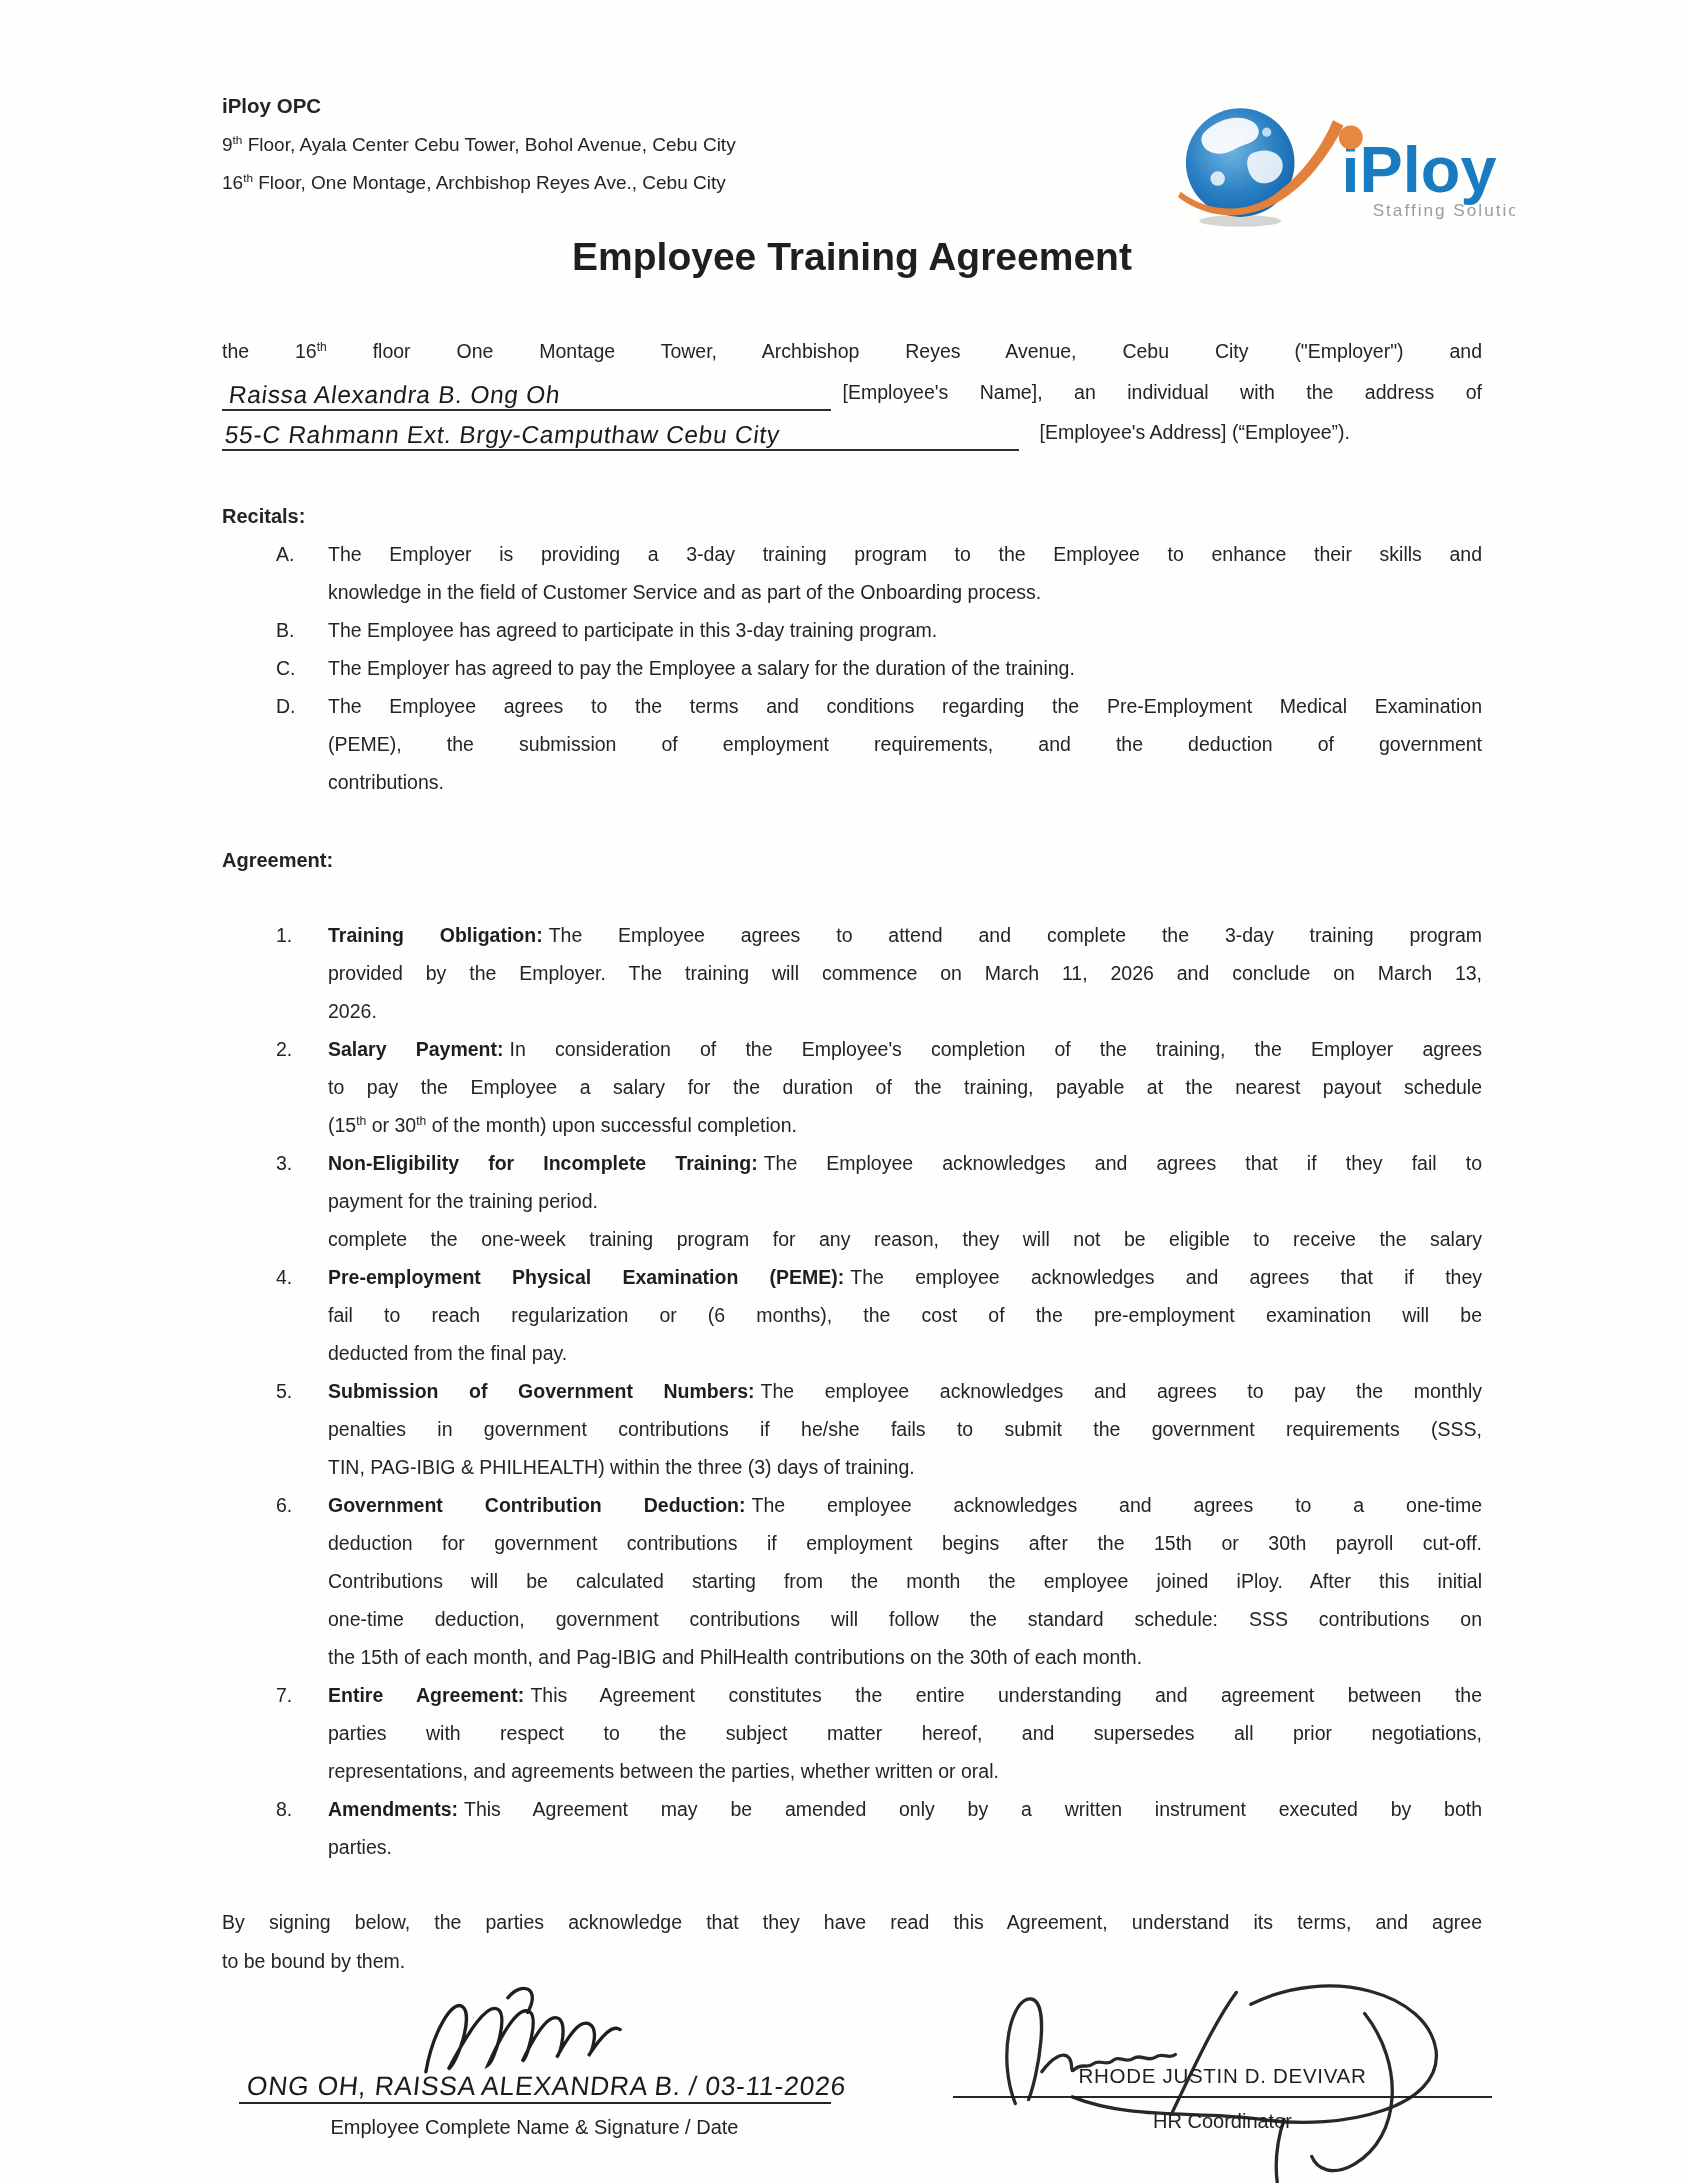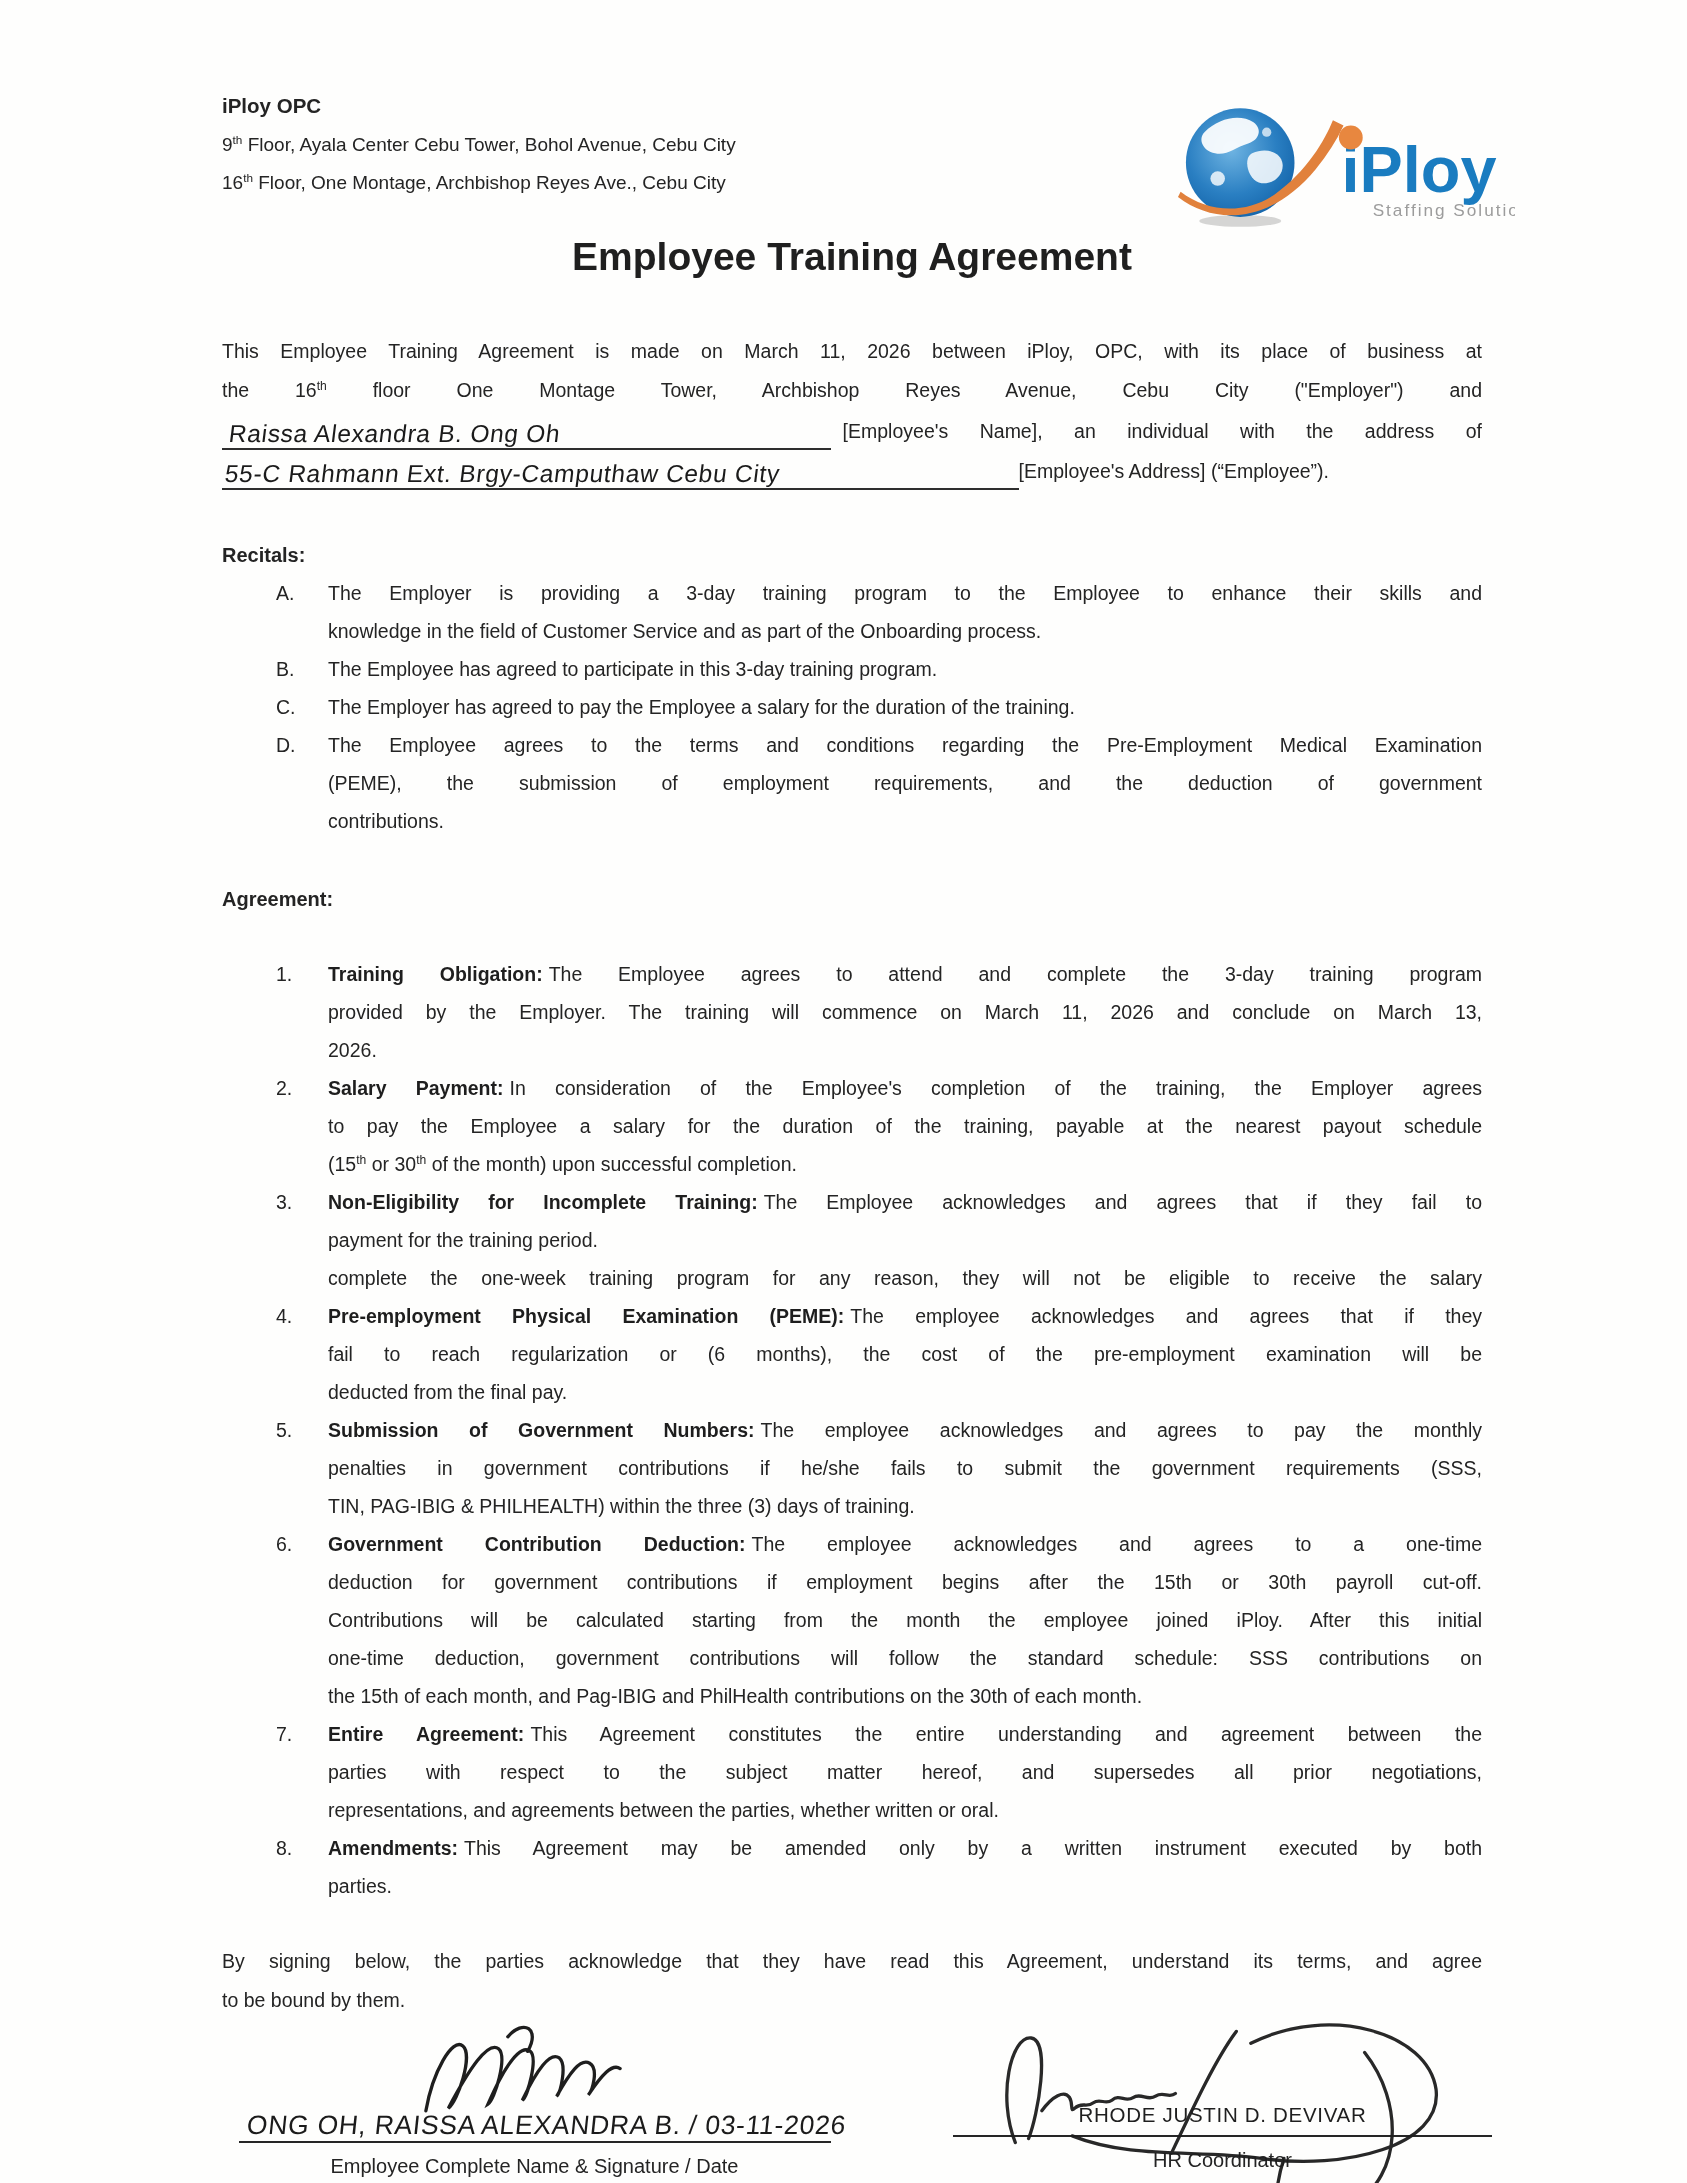--- a/index.html
+++ b/index.html
@@ -24,21 +24,21 @@
   
   .intro{margin-top:53px;font-size:19.5px;}
   .iline{line-height:39px;}
   .jl{text-align:justify;text-align-last:justify;}
   .hand{display:inline-block;transform:skewX(-7deg);font-size:24.5px;color:#1b1b1b;letter-spacing:0.7px;white-space:nowrap;}
   .hand-row{display:flex;align-items:flex-end;height:40px;}
   .uline{border-bottom:2.6px solid #2e2e2e;}
   .u-name{width:602px;padding-left:6.6px;}
   .u-addr{width:794px;padding-left:2.6px;}
   .tail-j{flex:1;margin-left:12px;line-height:37px;text-align:justify;text-align-last:justify;}
-  .tail{margin-left:0;line-height:37px;white-space:nowrap;}
+  .tail{margin-left:21px;line-height:37px;white-space:nowrap;}
 
   
   .sec-h{font-weight:bold;font-size:20px;line-height:38px;}
   .recitals-h{margin-top:46px;}
   .agree-h{margin-top:40px;margin-bottom:37px;}
   .list{font-size:19.5px;}
   .item{position:relative;margin-left:54px;padding-left:52px;}
   .marker{position:absolute;left:0;top:0;line-height:38px;}
   .ln{line-height:38px;}
   b.ttl{margin-right:6px;color:#1e1e1e;}
@@ -91,21 +91,20 @@
 
   <div class="content">
 
     <div class="company">iPloy OPC</div>
     <div class="addr"><span>9</span><sup>th</sup><span> Floor, Ayala Center Cebu Tower, Bohol Avenue, Cebu City</span></div>
     <div class="addr"><span>16</span><sup>th</sup><span> Floor, One Montage, Archbishop Reyes Ave., Cebu City</span></div>
 
     <div class="title">Employee Training Agreement</div>
 
     <div class="intro">
-      <div class="iline jl">This Employee Training Agreement is made on March 11, 2026 between iPloy, OPC, with its place of business at</div>
       <div class="iline jl"><span>the 16</span><sup>th</sup><span> floor One Montage Tower, Archbishop Reyes Avenue, Cebu City ("Employer") and</span></div>
       <div class="hand-row">
         <span class="uline u-name"><span class="hand">Raissa Alexandra B. Ong Oh</span></span>
         <span class="tail-j">[Employee's Name], an individual with the address of</span>
       </div>
       <div class="hand-row">
         <span class="uline u-addr"><span class="hand">55-C Rahmann Ext. Brgy-Camputhaw Cebu City</span></span>
         <span class="tail">[Employee's Address] (“Employee”).</span>
       </div>
     </div>

